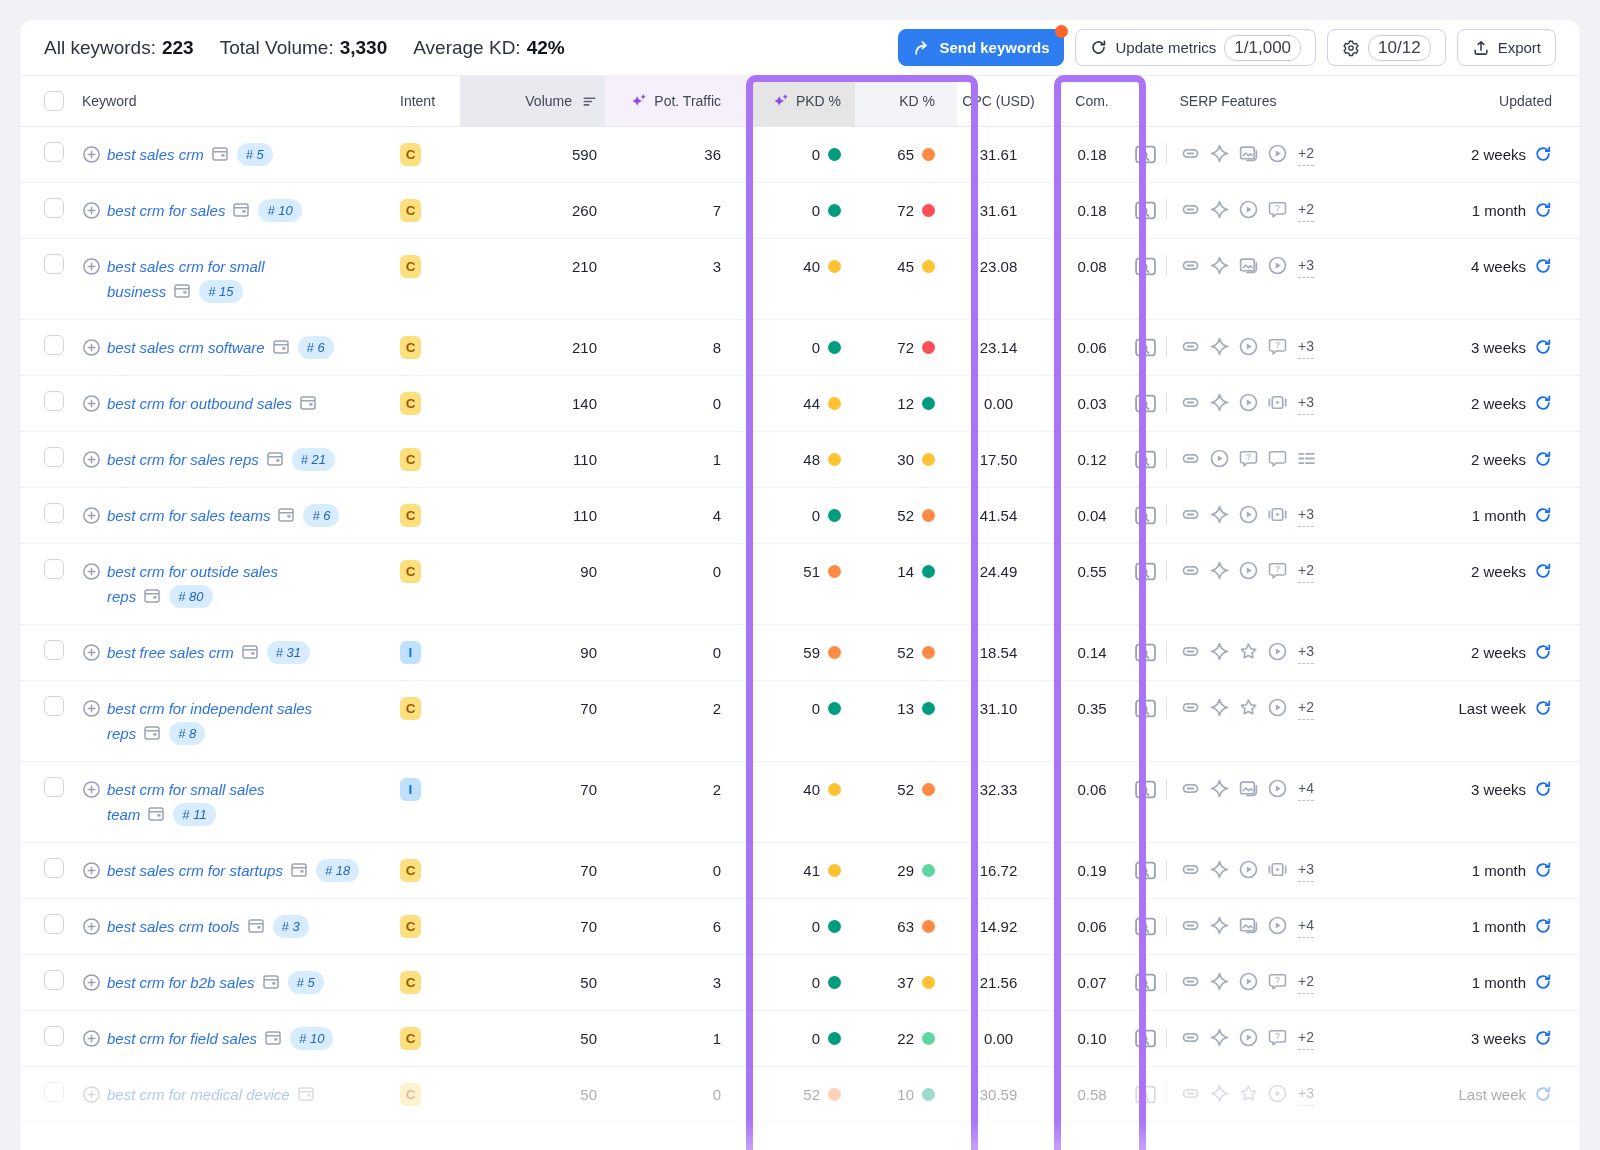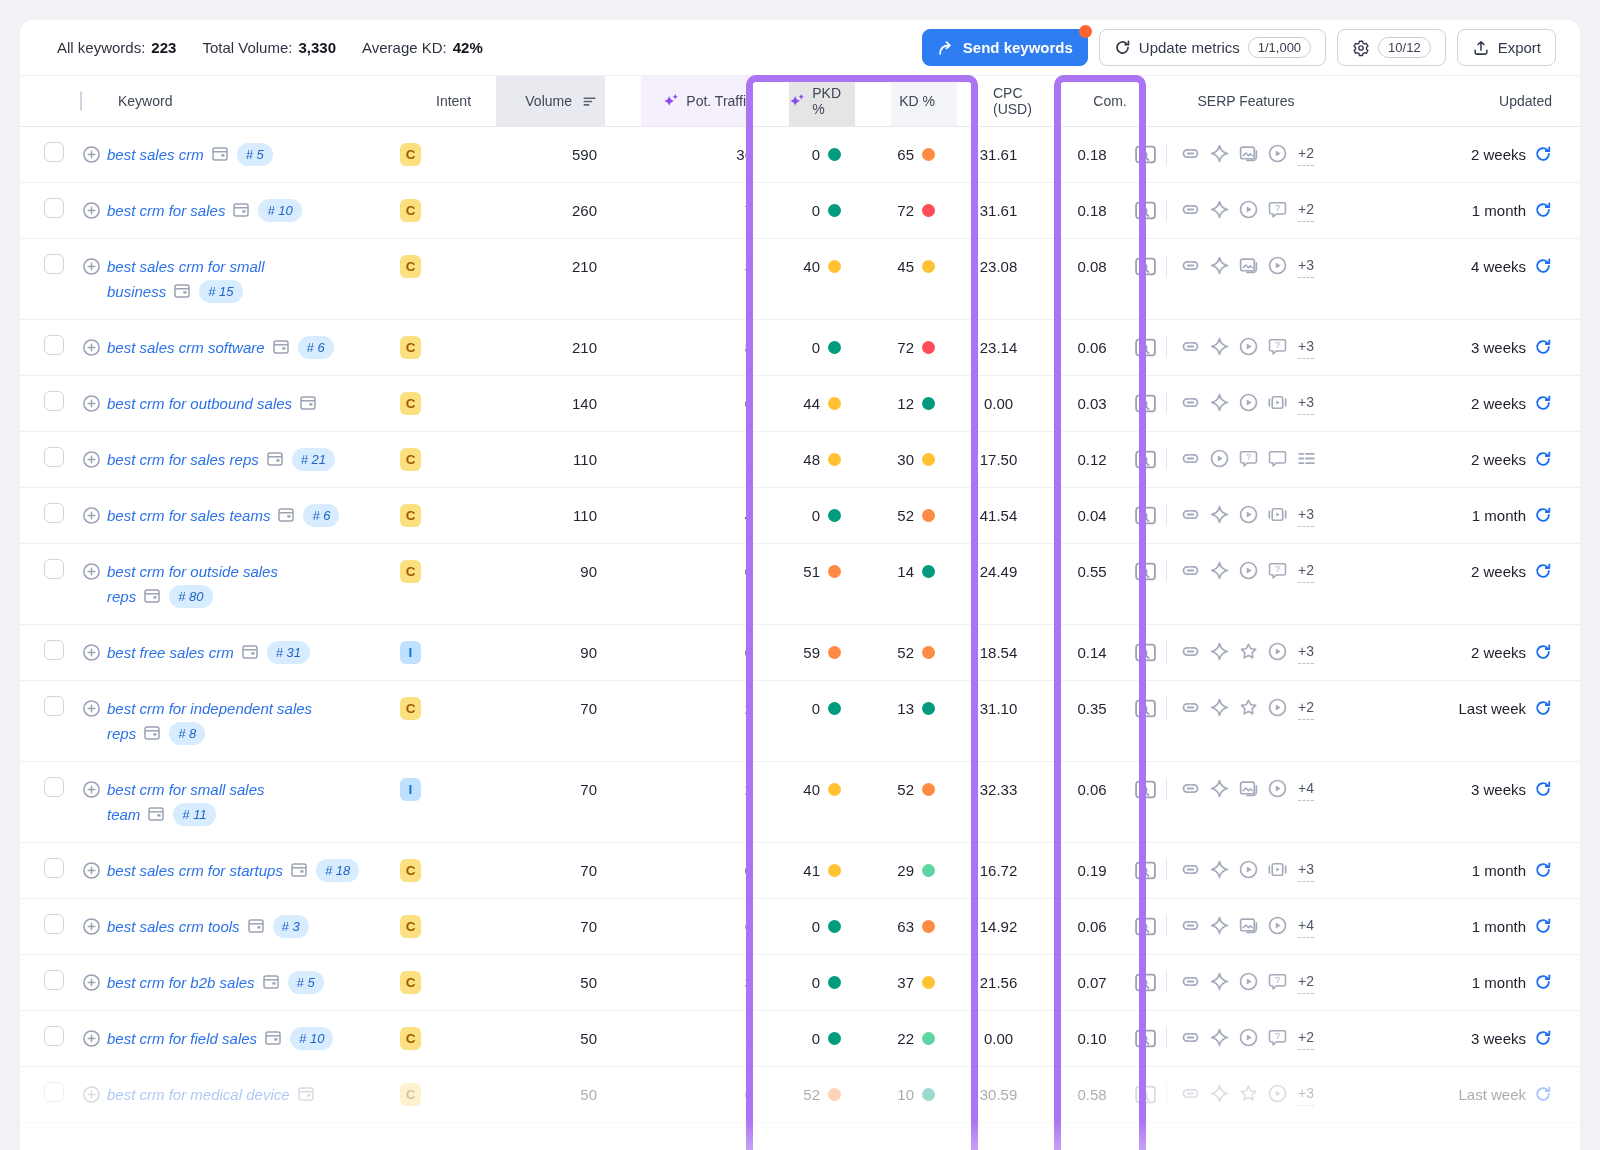--- a/index.html
+++ b/index.html
@@ -2,43 +2,43 @@
 <html><head>
 <meta charset="utf-8">
 <style>
   html,body{margin:0;padding:0;width:1600px;height:1150px;overflow:hidden;
     background:#f1f2f6;font-family:"Liberation Sans","DejaVu Sans",sans-serif;
     -webkit-font-smoothing:antialiased;}
   .card{position:absolute;left:20px;top:20px;width:1560px;height:1200px;background:#fff;
     border-radius:12px 12px 0 0;box-shadow:0 1px 2px rgba(20,24,40,.06);overflow:hidden;}
   
   .topbar{height:55px;display:flex;align-items:center;justify-content:space-between;padding:0 24px;}
-  .summary{display:flex;align-items:flex-end;gap:26px;font-size:15px;color:#2e3340;margin-left:13px;}
+  .summary{display:flex;align-items:flex-end;gap:26px;font-size:19px;color:#2e3340;}
   .stat{white-space:nowrap;}
   .stat b{color:#14161f;font-weight:700;margin-left:6px;}
   .toolbar{display:flex;align-items:center;gap:11px;}
   .btn{height:37px;display:inline-flex;align-items:center;gap:8px;padding:0 14px;border-radius:8px;
     border:1px solid #ccd2de;background:#fff;font-size:15px;color:#32394a;cursor:pointer;position:relative;}
   .btn .icon svg{display:block;}
   .btn-primary{background:#2e7ef2;border-color:#2e7ef2;color:#fff;font-weight:700;}
-  .pill{border:1px solid #c7cdd9;border-radius:12px;padding:2px 9px;font-size:13px;color:#3c4150;background:#fff;}
+  .pill{border:1px solid #c7cdd9;border-radius:12px;padding:2px 9px;font-size:17px;color:#3c4150;background:#fff;}
   .notif-dot{position:absolute;top:-5px;right:-5px;width:13px;height:13px;border-radius:50%;background:#ff642d;}
   
   .grid-row{display:grid;grid-template-columns:60px 320px 60px 145px 148px 102px 102px 101px 68px 196px minmax(0,1fr);}
   .thead{border-top:1px solid #eceff4;border-bottom:1px solid #e6e9ef;height:50px;font-size:14px;color:#3f4656;}
-  .hcell{display:flex;align-items:center;gap:6px;margin-left:36px;}
+  .hcell{display:flex;align-items:center;gap:6px;}
   .h-volume{background:#e8eaf0;}
   .h-traffic{background:#f6f0fd;}
   .h-pkd{background:#e5e5e5;}
   .h-kd{background:#f3f4f8;}
   .c-select{padding-left:24px;}
   .c-keyword{padding-left:2px;}
   .c-intent{justify-content:flex-start;}
   .c-volume{justify-content:flex-end;padding-right:8px;}
-  .c-traffic{justify-content:flex-end;padding-right:0;}
+  .c-traffic{justify-content:flex-end;padding-right:32px;}
   .c-pkd{justify-content:flex-end;padding-right:14px;}
   .c-kd{justify-content:flex-end;padding-right:22px;}
   .c-cpc{justify-content:center;padding-right:18px;}
   .c-com{justify-content:center;}
   .c-serp{justify-content:flex-start;padding-left:8px;}
   .c-updated{justify-content:flex-end;padding-right:28px;}
   .row{border-bottom:1px solid #eef0f4;font-size:15px;color:#21242f;}
   .row .cell{display:flex;align-items:flex-start;padding-top:15px;padding-bottom:15px;min-height:55px;
     box-sizing:border-box;line-height:25px;}
   .row.faded{opacity:.38;}

